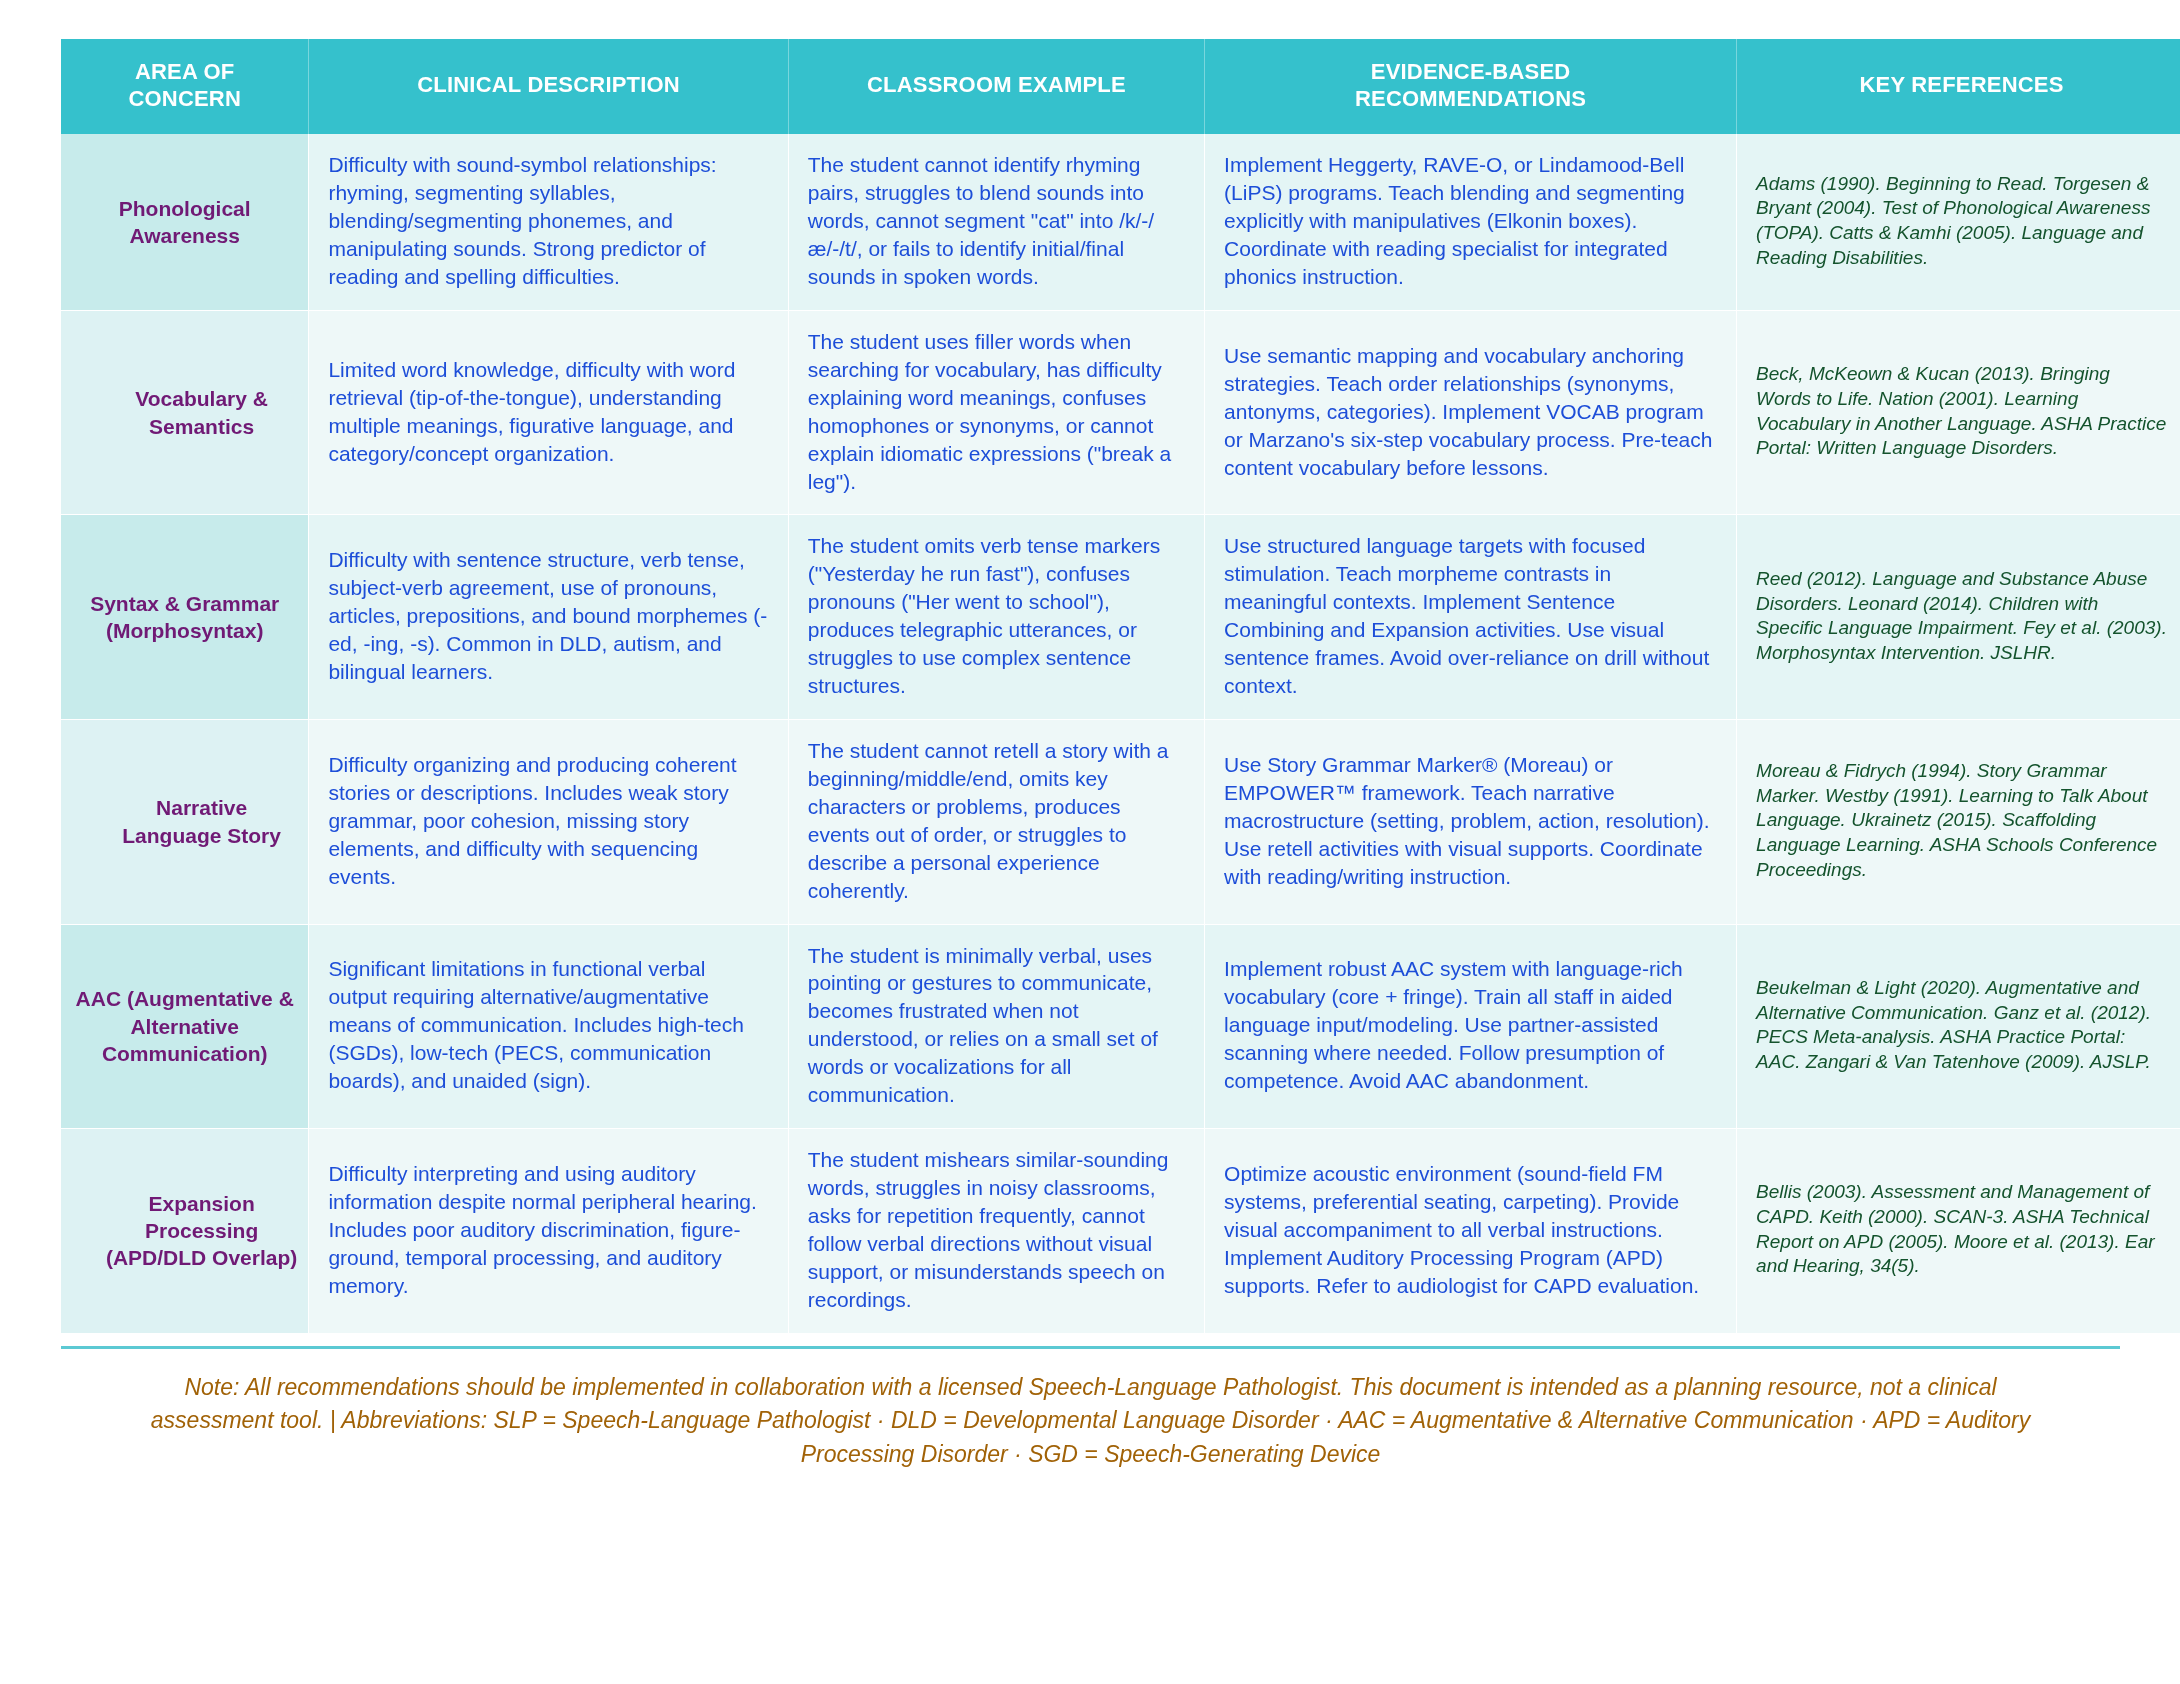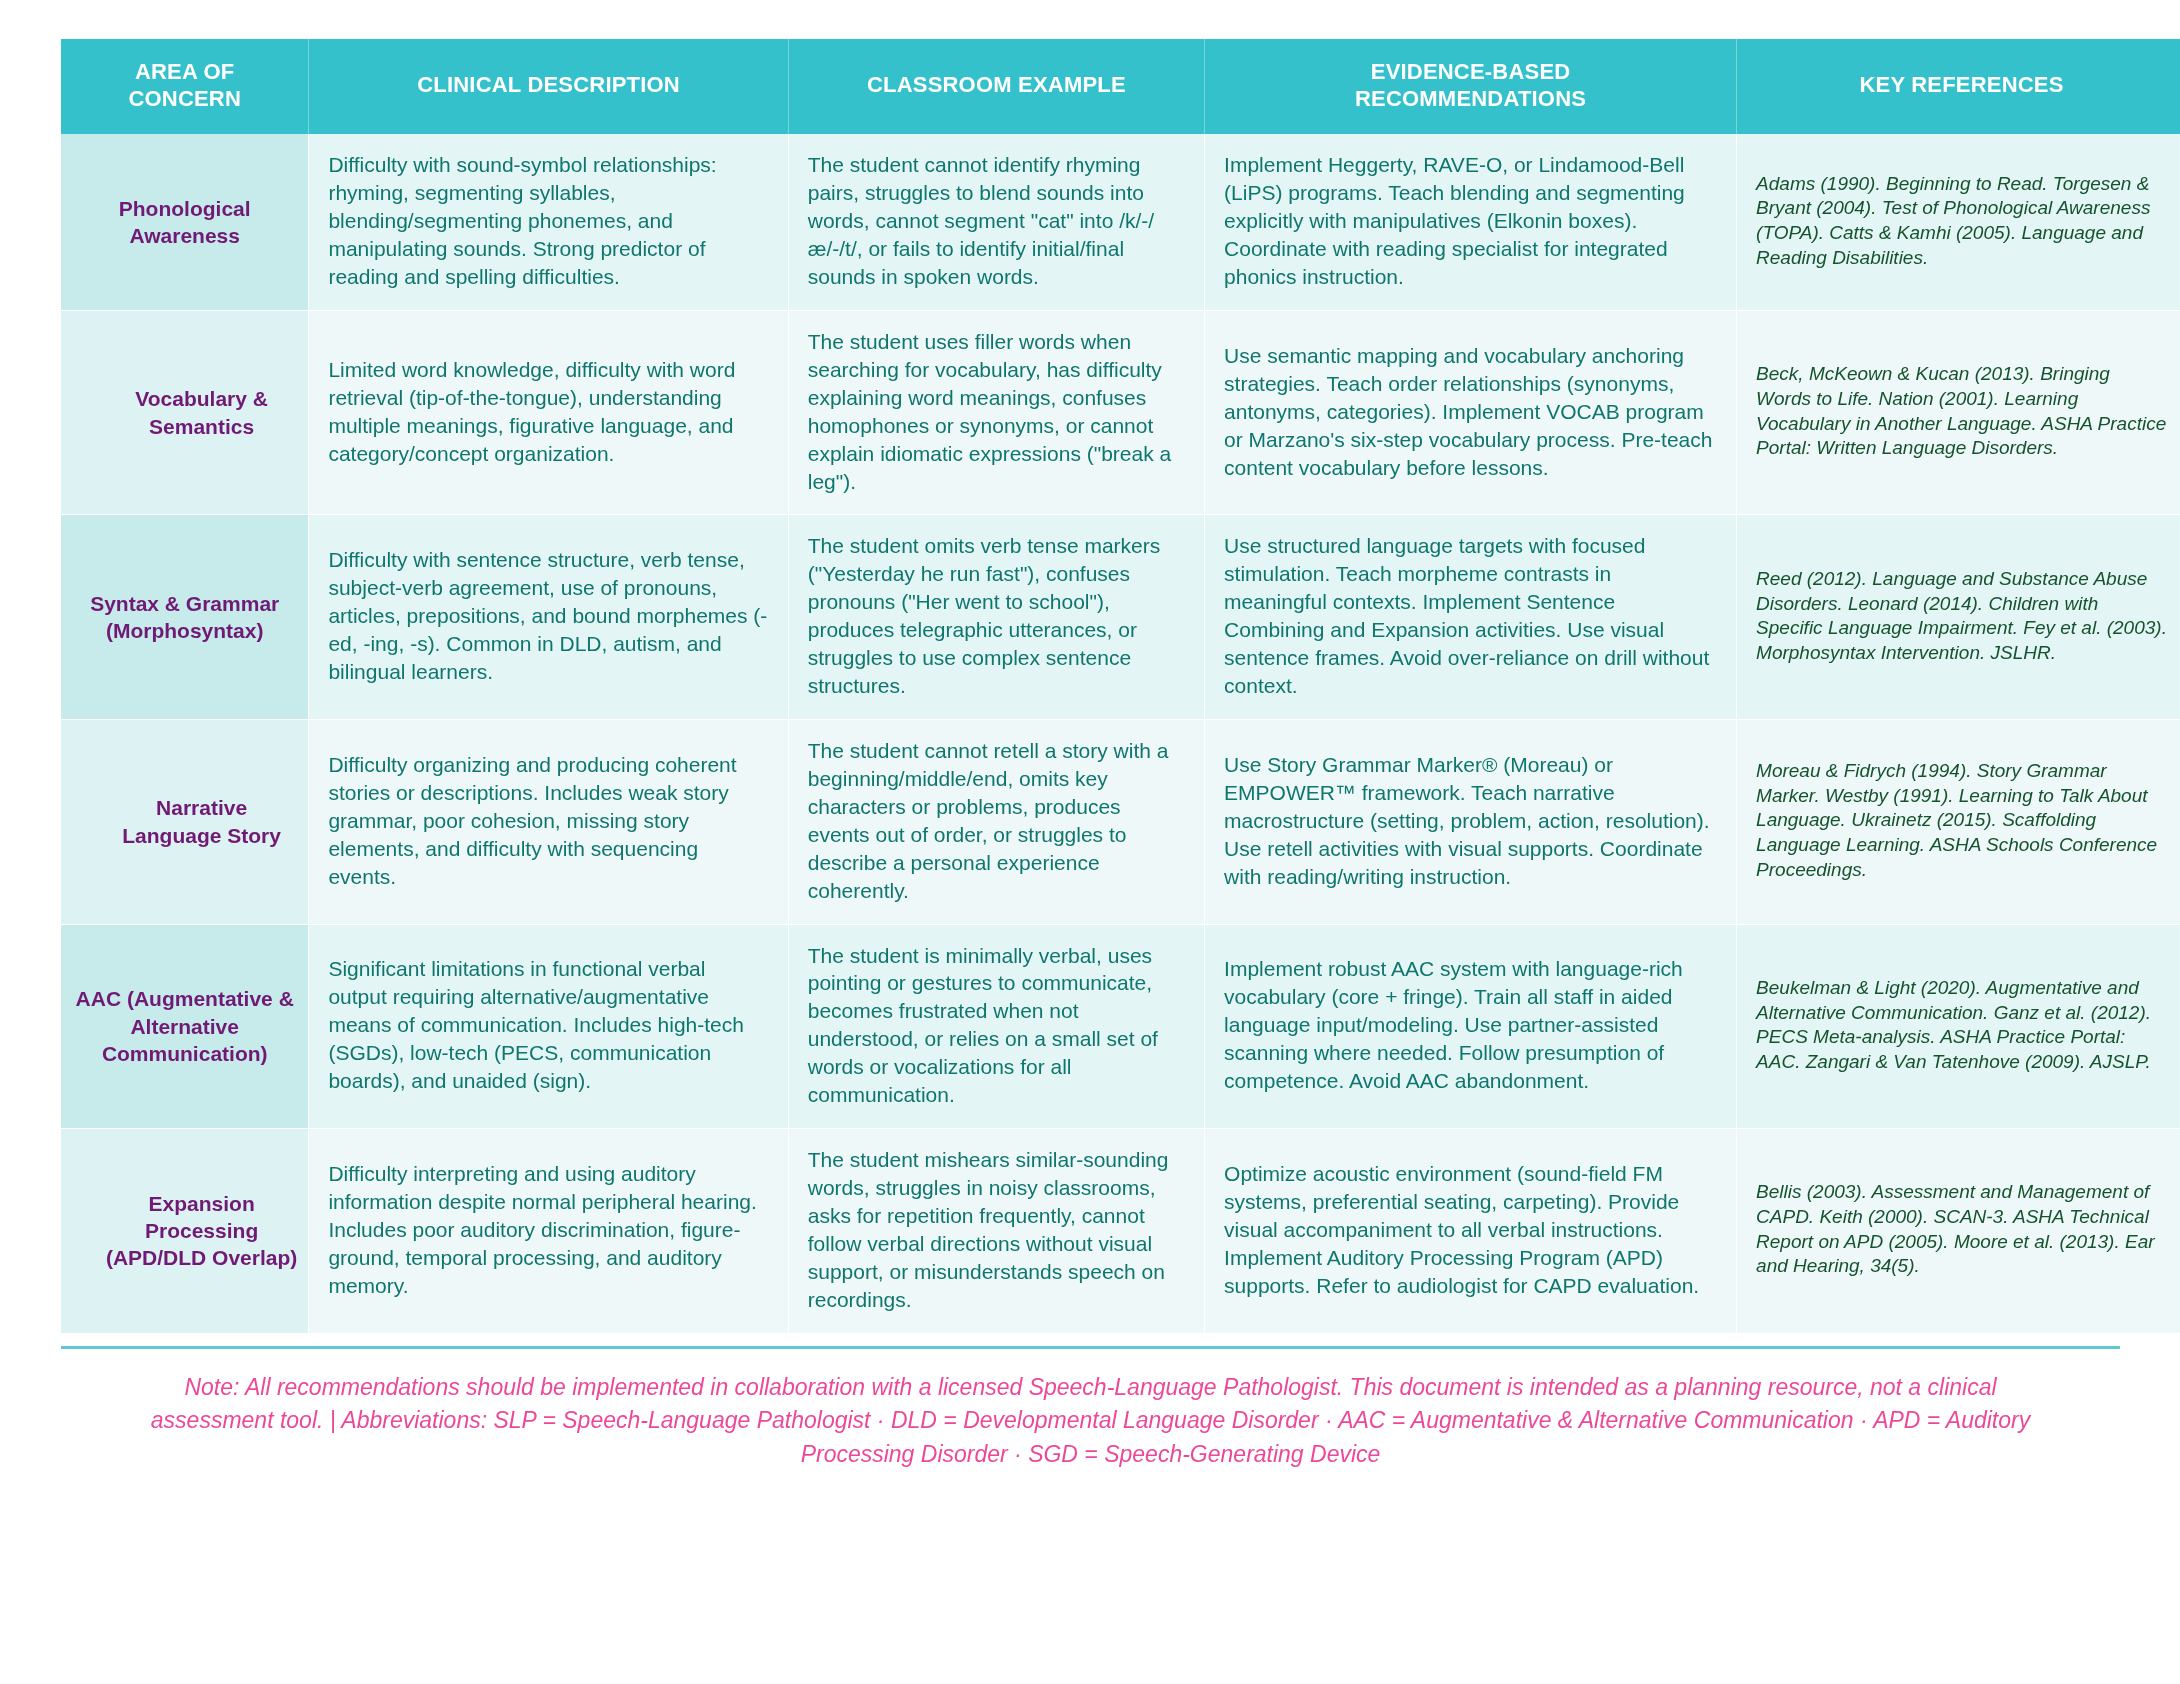--- a/index.html
+++ b/index.html
@@ -40,21 +40,21 @@
     border-right: 1.7px solid #79d6dd;
   }
   thead th:last-child { border-right: none; }
 
   
   tbody td {
     vertical-align: middle;
     padding: 17px 19px 19px 19px;
     font-size: 21px;
     line-height: 1.33;
-    color: #0f766e;
+    color: #1d4ed8;
     border-right: 1.7px solid #ffffff;
     border-bottom: 1.7px solid #ffffff;
   }
   tbody td:last-child { border-right: none; }
 
   
   td.area {
     text-align: center;
     font-weight: bold;
     font-size: 21px;
@@ -88,21 +88,21 @@
   .footer {
     margin-top: 12px;
     border-top: 3.4px solid #5cc9d3;
     padding: 22px 73px 0 73px;
     text-align: center;
   }
   .footer-note {
     font-style: italic;
     font-size: 23px;
     line-height: 1.46;
-    color: #ec4899;
+    color: #a16207;
   }
 </style>
 </head>
 <body>
 
 <div class="page">
 
   <table class="matrix">
     <colgroup>
       <col class="c-area">

